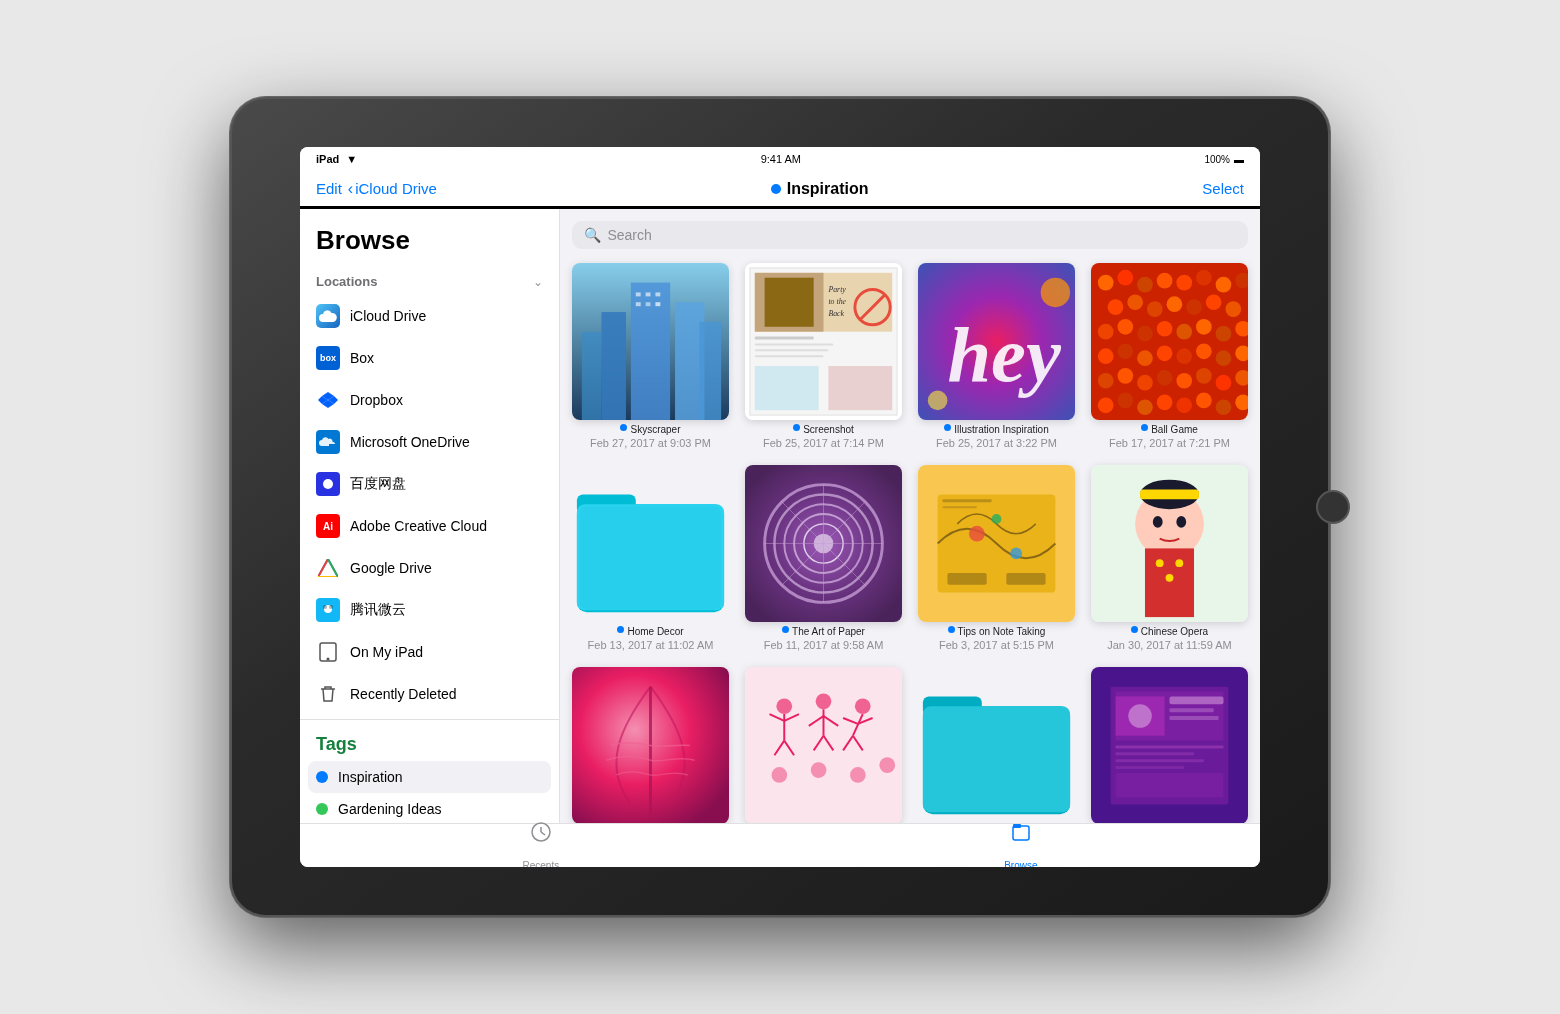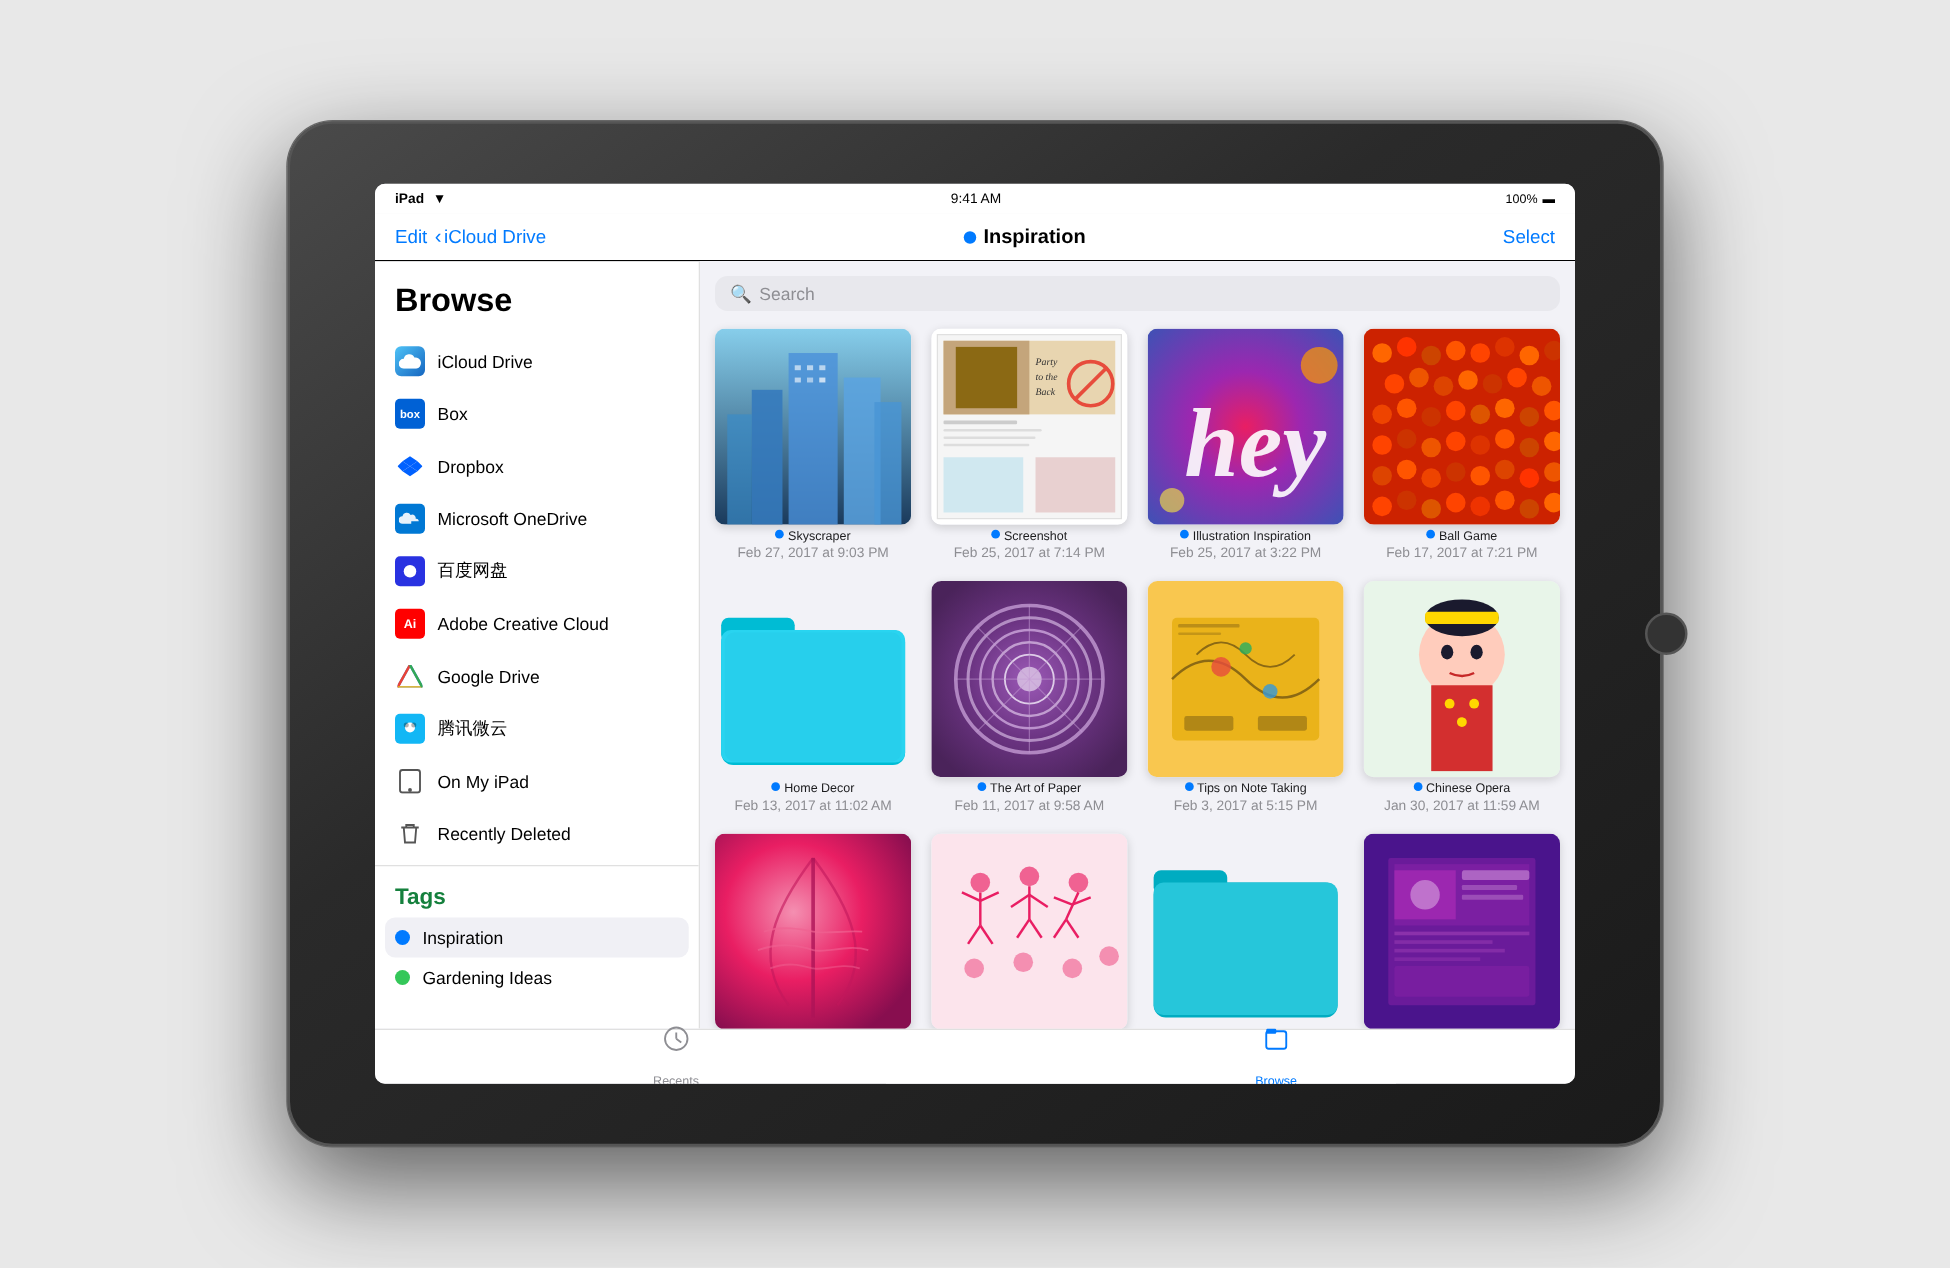--- a/index.html
+++ b/index.html
@@ -56,21 +56,21 @@
     .status-right { display: flex; align-items: center; gap: 4px; font-size: 10px; }
 
     
     .nav-bar {
       height: 38px;
       background: #fff;
       display: flex;
       align-items: center;
       justify-content: space-between;
       padding: 0 16px;
-      border-bottom: 1px solid #000000;
+      border-bottom: 3px solid #000000;
       flex-shrink: 0;
     }
 
     .nav-left { display: flex; align-items: center; gap: 6px; }
     .nav-edit { color: #007AFF; font-size: 15px; }
     .nav-back { display: flex; align-items: center; gap: 2px; color: #007AFF; font-size: 15px; }
     .nav-chevron { font-size: 16px; }
     .nav-center { font-size: 16px; font-weight: 600; display: flex; align-items: center; gap: 6px; }
     .nav-dot { width: 10px; height: 10px; background: #007AFF; border-radius: 50%; }
     .nav-right { color: #007AFF; font-size: 15px; }
@@ -288,20 +288,24 @@
         <span>Inspiration</span>
       </div>
       <button class="nav-right" style="background:none;border:none;cursor:pointer;">Select</button>
     </div>
 
     <div class="main-content">
 
       <div class="sidebar">
         <div class="browse-title">Browse</div>
 
+        <div class="section-header">
+          <span class="section-title">Locations</span>
+          <span class="section-chevron">⌄</span>
+        </div>
 
         <div class="sidebar-item">
           <div class="item-icon" style="background:linear-gradient(135deg,#4fc3f7,#1565c0);border-radius:5px;">
             <svg width="18" height="12" viewBox="0 0 18 12" fill="white">
               <path d="M14 12H4a4 4 0 0 1 0-8 4.5 4.5 0 0 1 8.5-1A3.5 3.5 0 0 1 14 12z"></path>
             </svg>
           </div>
           <span>iCloud Drive</span>
         </div>
 

